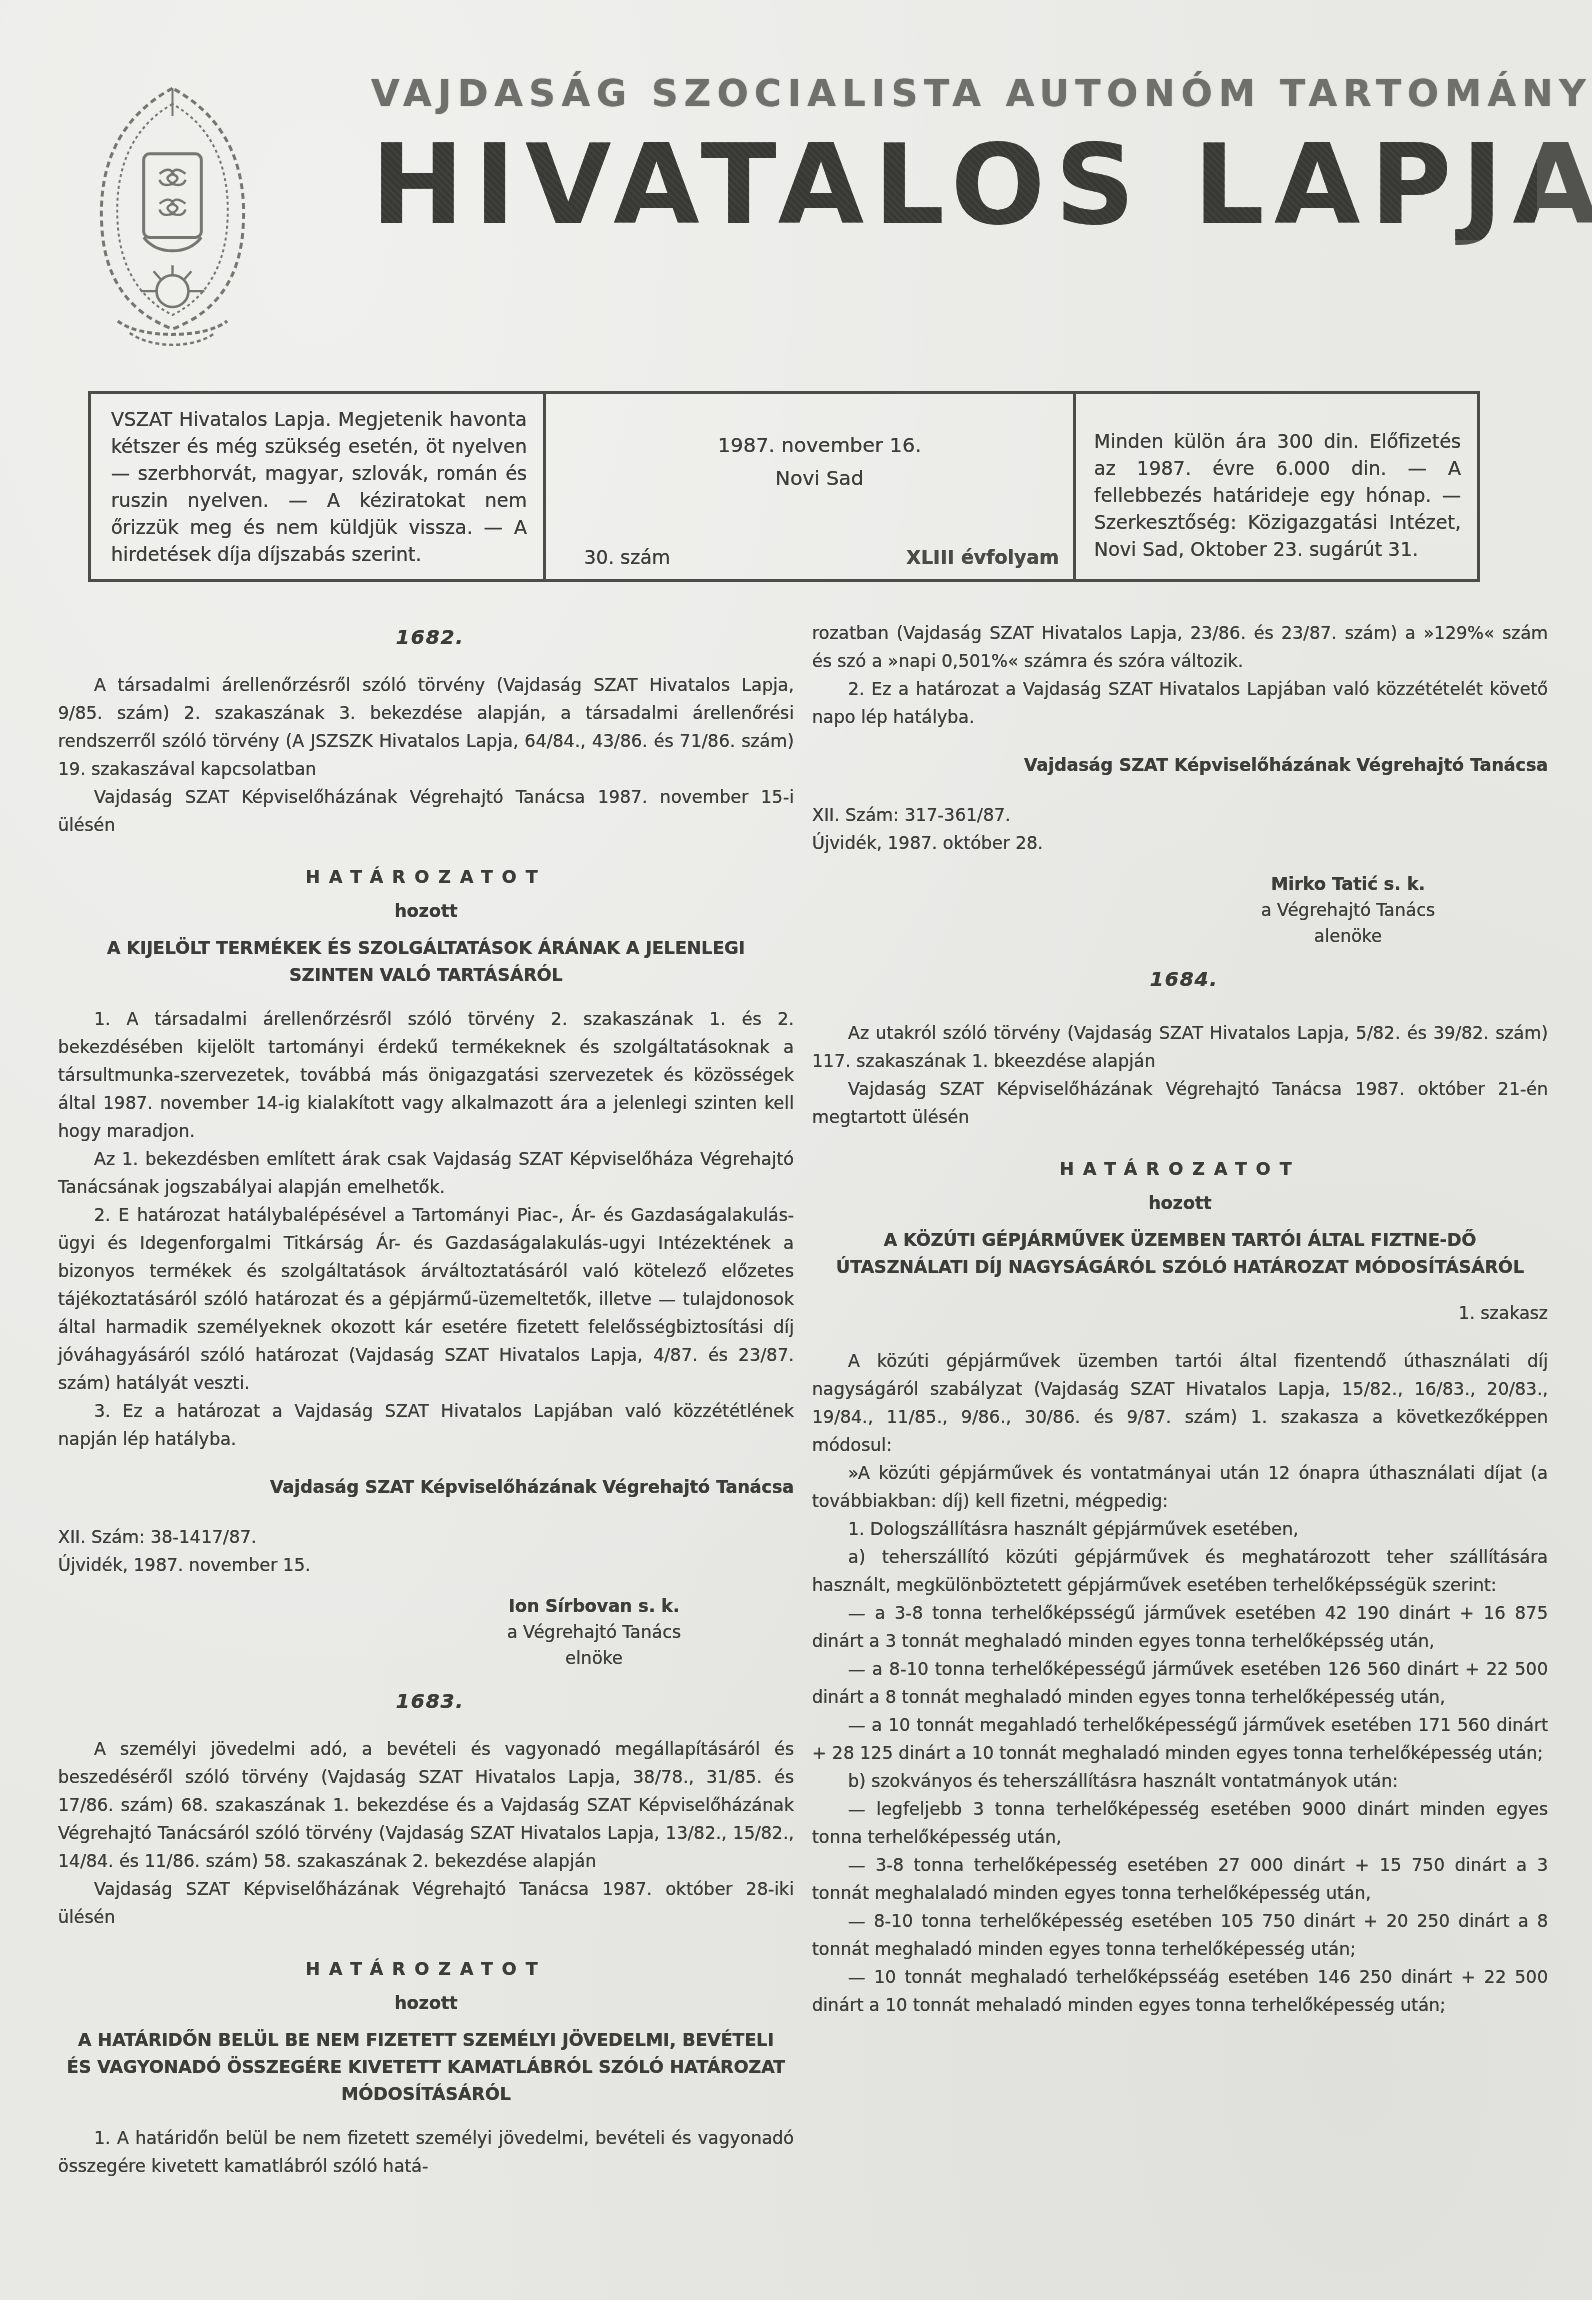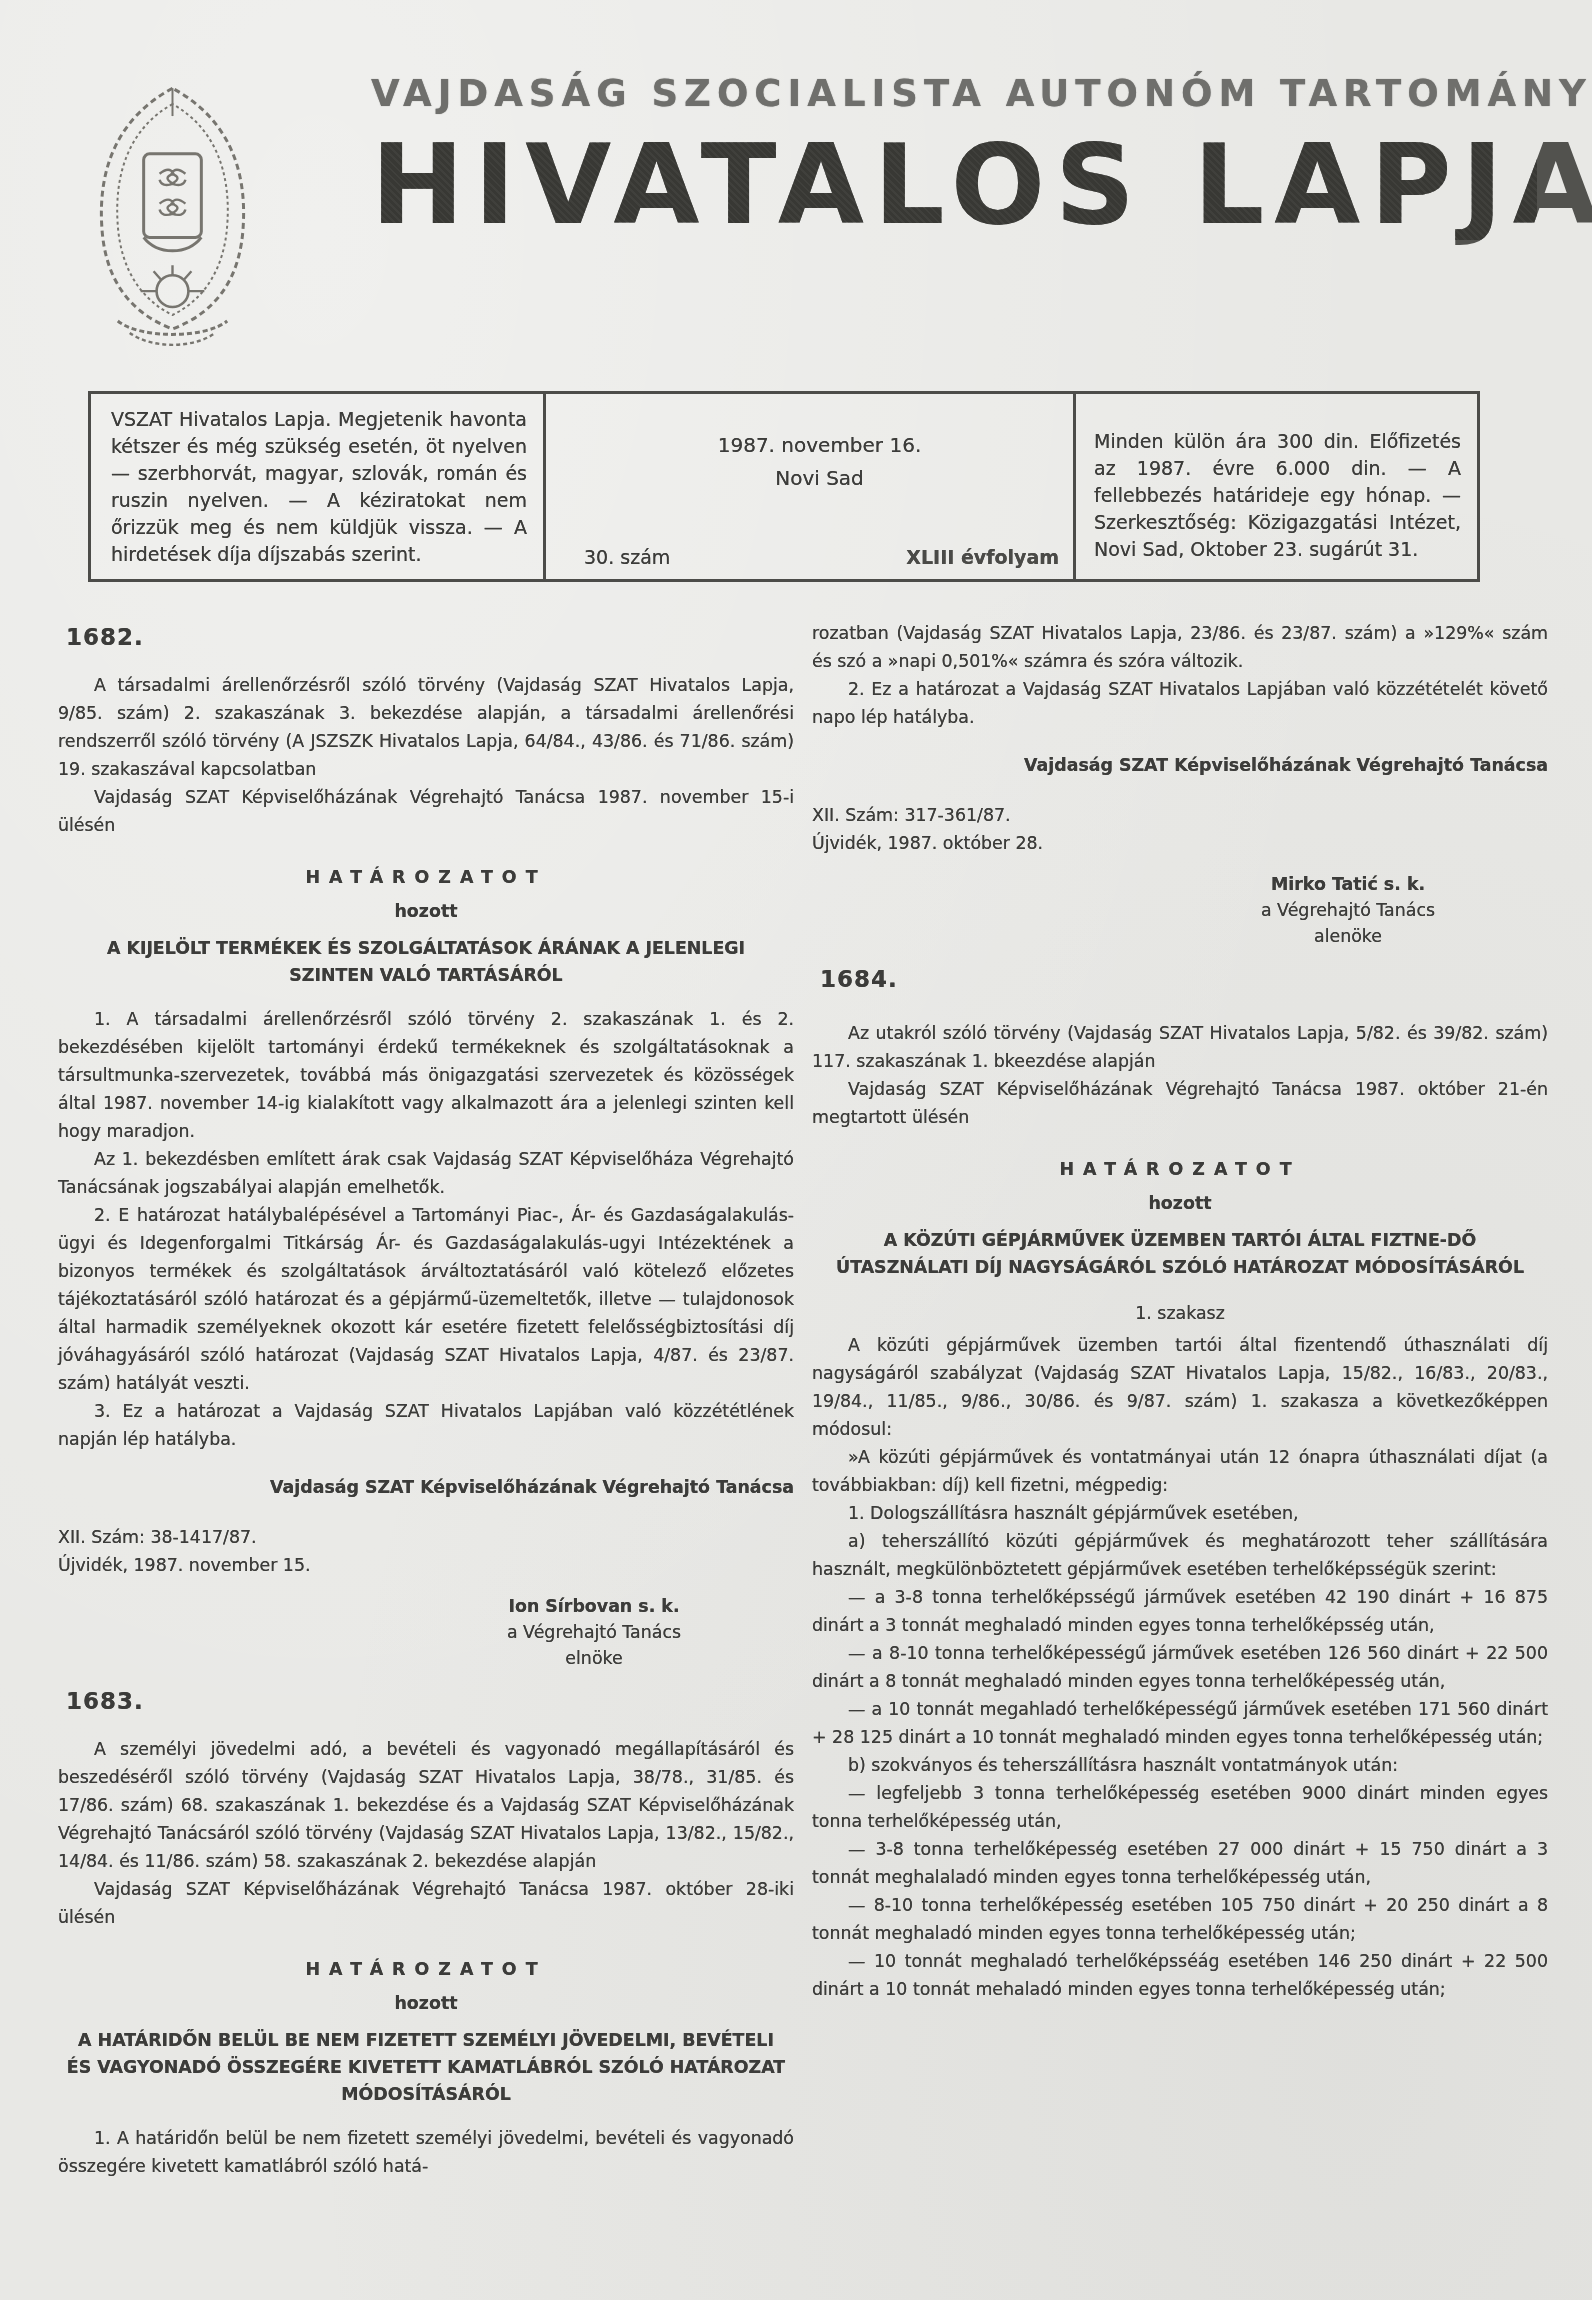--- a/index.html
+++ b/index.html
@@ -49,31 +49,31 @@
   .info-volume{ font-weight:bold; color:#4a4a47; }
   .info-right{ flex:1; padding:34px 16px 8px 18px; text-align:justify; }
 
   
   .body-cols{
     position:absolute; top:619px; left:58px; width:1491px;
     display:flex; gap:18px;
   }
   .col{ width:736px; font-size:17.4px; line-height:28px; text-align:justify; }
 
-  .num{ font-weight:bold; font-size:23px; letter-spacing:1px; margin:4px 0 20px 8px; text-align:left; }
+  .num{ font-weight:bold; font-size:20px; letter-spacing:1px; margin:4px 0 20px 8px; text-align:center;font-style:italic; }
   .p{ margin:0; text-indent:36px; }
   .p-noind{ margin:0; text-indent:0; } .gap-m{ margin-top:16px; } .gap-l{ margin-top:26px; }
   .c-sp{ text-align:center; font-weight:bold; letter-spacing:9px; margin:24px 0 4px; text-indent:0; }
   .c-b{ text-align:center; font-weight:bold; margin:6px 0 10px; text-indent:0; }
   .h-title{ text-align:center; font-weight:bold; margin:6px 6px 16px; line-height:27px; text-indent:0; }
   .org{ font-weight:bold; margin:20px 0 0; text-indent:40px; text-align:right; }
   .ref{ margin:22px 0 0; text-indent:0; text-align:left; }
   .sig{ margin:14px 36px 6px auto; width:328px; text-align:center; line-height:26px; }
   .sig-name{ font-weight:bold; }
-  .szakasz{ text-align:center; margin:18px 0 4px; text-indent:0; }
+  .szakasz{ text-align:right; margin:18px 0 20px; text-indent:0; }
 </style>
 </head>
 <body>
 
 <div class="page scan-text">
 
   <header class="masthead">
     <div class="coat">
       <svg viewBox="0 0 190 288" xmlns="http://www.w3.org/2000/svg">
         <g fill="none" stroke="#77756f" stroke-width="3">

